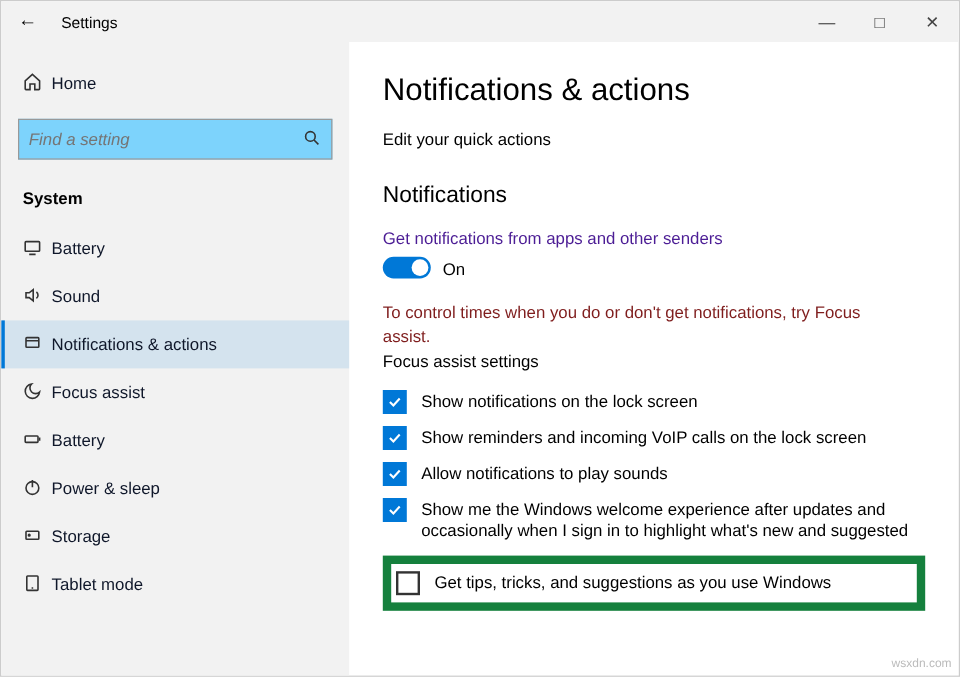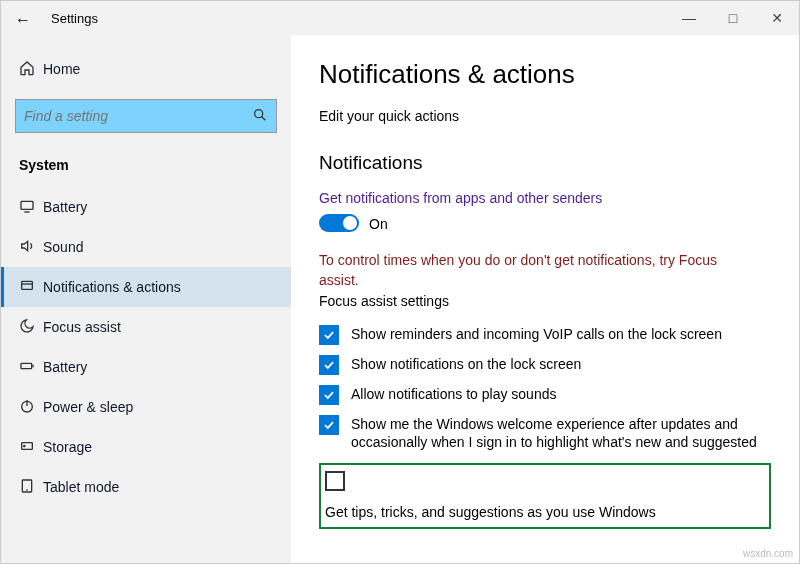--- a/index.html
+++ b/index.html
@@ -28,21 +28,21 @@
 .toggle-sw { width: 40px; height: 18px; background: #0078d7; border-radius: 10px; position: relative; }
 .toggle-sw::after { content:""; position:absolute; right:2px; top:2px; width:14px; height:14px; background:#fff; border-radius:50%; }
 .hint { color: #7f1d1d; margin-bottom: 2px; line-height: 1.45; max-width: 420px; }
 .cblist { margin-top: 16px; display: flex; flex-direction: column; gap: 10px; }
 .cbrow { display: flex; align-items: flex-start; gap: 12px; max-width: 470px; }
 .cb { width: 20px; height: 20px; flex-shrink: 0; display: flex; align-items: center; justify-content: center; }
 .cb.checked { background: #0078d7; }
 .cb.checked svg { stroke: #fff; }
 .cb.unchecked { border: 2px solid #333; background: #fff; }
 .cbrow .lbl { line-height: 1.3; }
-.highlight { border: 2px solid #15803d; padding: 6px 4px; margin-top: 2px; flex-direction: column; }
+.highlight { border: 7px solid #15803d; padding: 6px 4px; margin-top: 2px; }
 .watermark { position: absolute; right: 6px; bottom: 4px; font-size: 10px; color: #bbb; }
 svg.ico { width: 16px; height: 16px; }
 </style>
 </head>
 <body>
 
 <div class="titlebar">
   <div class="back">←</div>
   <div class="title">Settings</div>
   <div class="ctrl">—</div>
@@ -142,29 +142,29 @@
     <div class="hint">To control times when you do or don't get notifications, try Focus assist.</div>
     <div class="link">Focus assist settings</div>
 
     <div class="cblist">
       <div class="cbrow">
         <div class="cb checked">
             <svg width="14" height="14" viewBox="0 0 24 24" fill="none" stroke-width="3">
               <polyline points="5 12 10 17 19 7"></polyline>
             </svg>
           </div>
-        <span class="lbl">Show reminders and incoming VoIP calls on the lock screen</span>
+        <span class="lbl">Show notifications on the lock screen</span>
       </div>
       <div class="cbrow">
         <div class="cb checked">
             <svg width="14" height="14" viewBox="0 0 24 24" fill="none" stroke-width="3">
               <polyline points="5 12 10 17 19 7"></polyline>
             </svg>
           </div>
-        <span class="lbl">Show notifications on the lock screen</span>
+        <span class="lbl">Show reminders and incoming VoIP calls on the lock screen</span>
       </div>
       <div class="cbrow">
         <div class="cb checked">
             <svg width="14" height="14" viewBox="0 0 24 24" fill="none" stroke-width="3">
               <polyline points="5 12 10 17 19 7"></polyline>
             </svg>
           </div>
         <span class="lbl">Allow notifications to play sounds</span>
       </div>
       <div class="cbrow">

